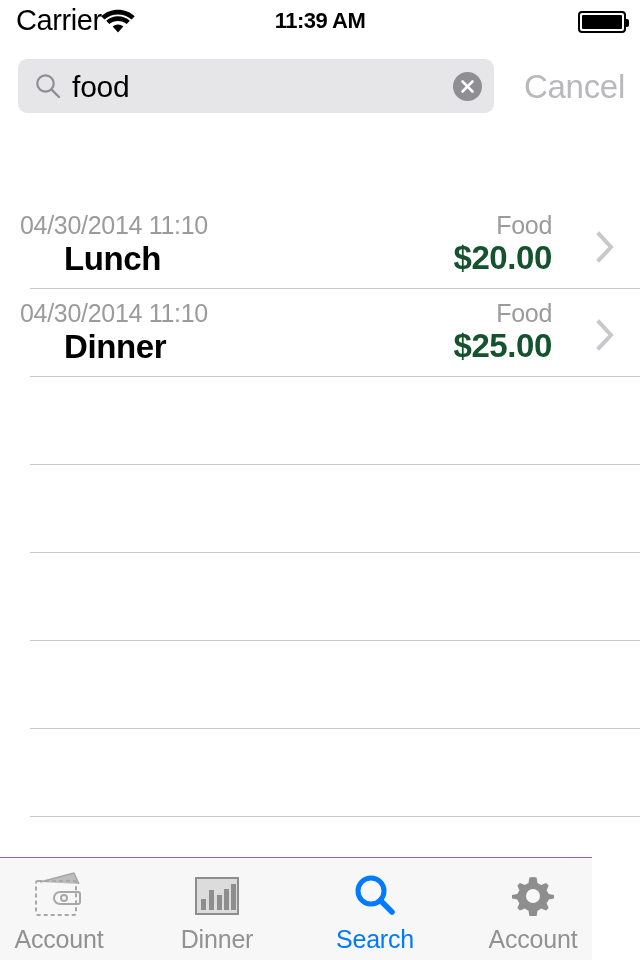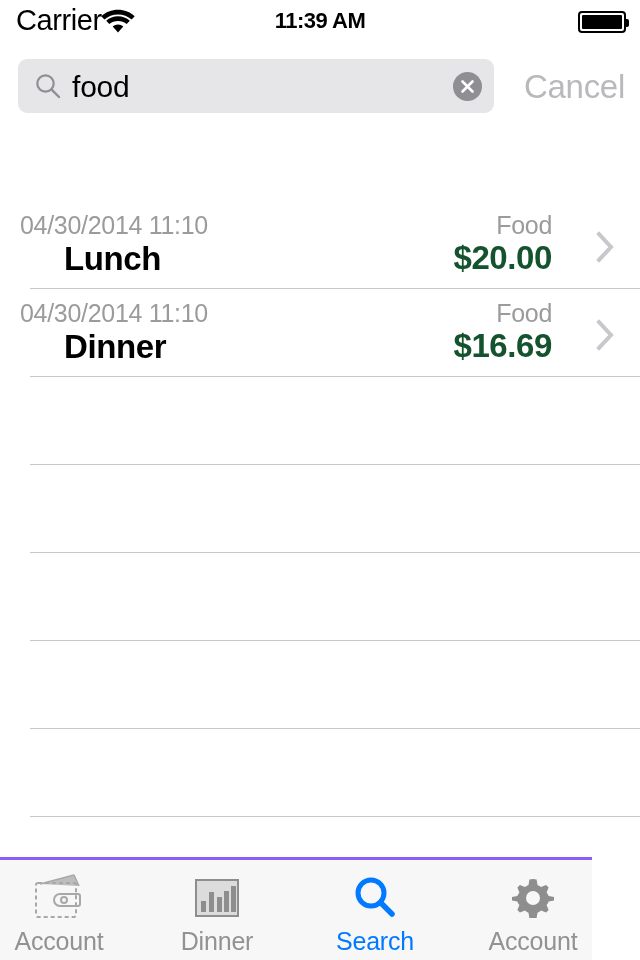--- a/index.html
+++ b/index.html
@@ -225,21 +225,21 @@
     background: #c8c7cc;
   }
 
   
   .tabbar {
     position: absolute;
     left: 0; bottom: 0;
     width: 592px;
     height: 103px;
     background: #f7f7f7;
-    border-top: 3px solid #8b5cf6;
+    border-top: 1px solid #8b5cf6;
     box-sizing: border-box;
     display: flex;
     gap: 40px;
   }
   .tab {
     flex: 1 1 0;
     position: relative;
     display: flex;
     flex-direction: column;
     align-items: center;
@@ -315,21 +315,21 @@
           <polyline points="3,3 15,16 3,29" fill="none" stroke="#c7c7cc" stroke-width="4" stroke-linecap="square"></polyline>
         </svg>
       </div>
       <div class="sep"></div>
     </div>
 
     <div class="row">
       <div class="row-date">04/30/2014 11:10</div>
       <div class="row-title">Dinner</div>
       <div class="row-cat">Food</div>
-      <div class="row-amount">$16.69</div>
+      <div class="row-amount">$25.00</div>
       <div class="row-chevron">
         <svg width="20" height="32" viewBox="0 0 20 32">
           <polyline points="3,3 15,16 3,29" fill="none" stroke="#c7c7cc" stroke-width="4" stroke-linecap="square"></polyline>
         </svg>
       </div>
       <div class="sep"></div>
     </div>
 
     <div class="empty-row">
         <div class="sep"></div>

